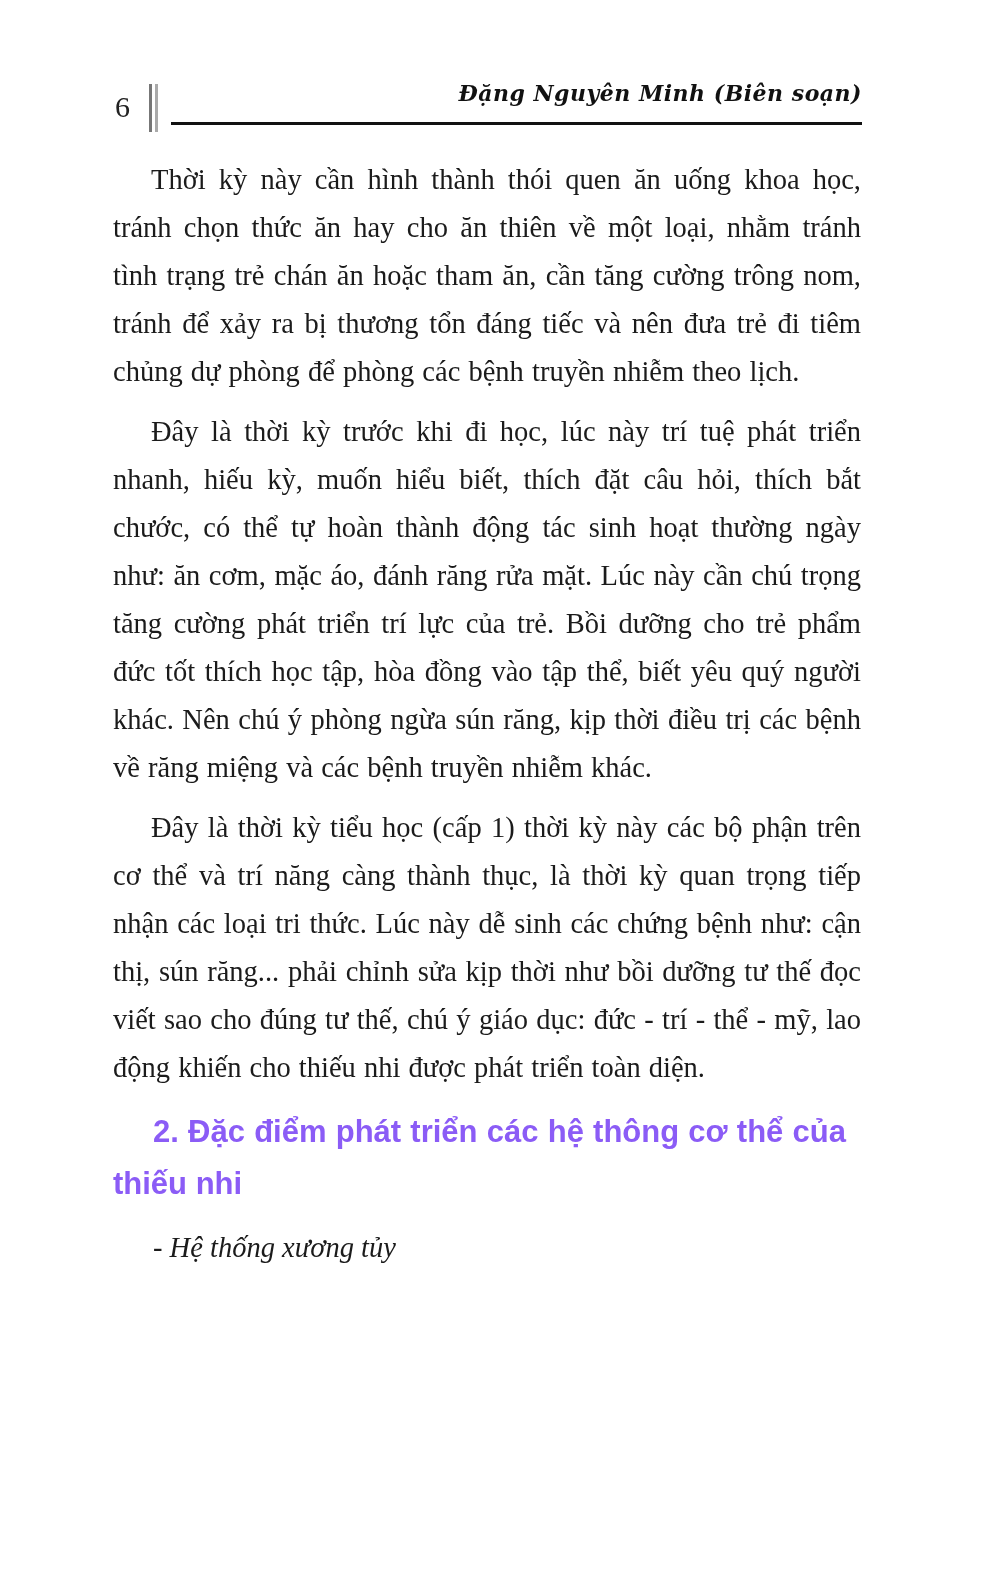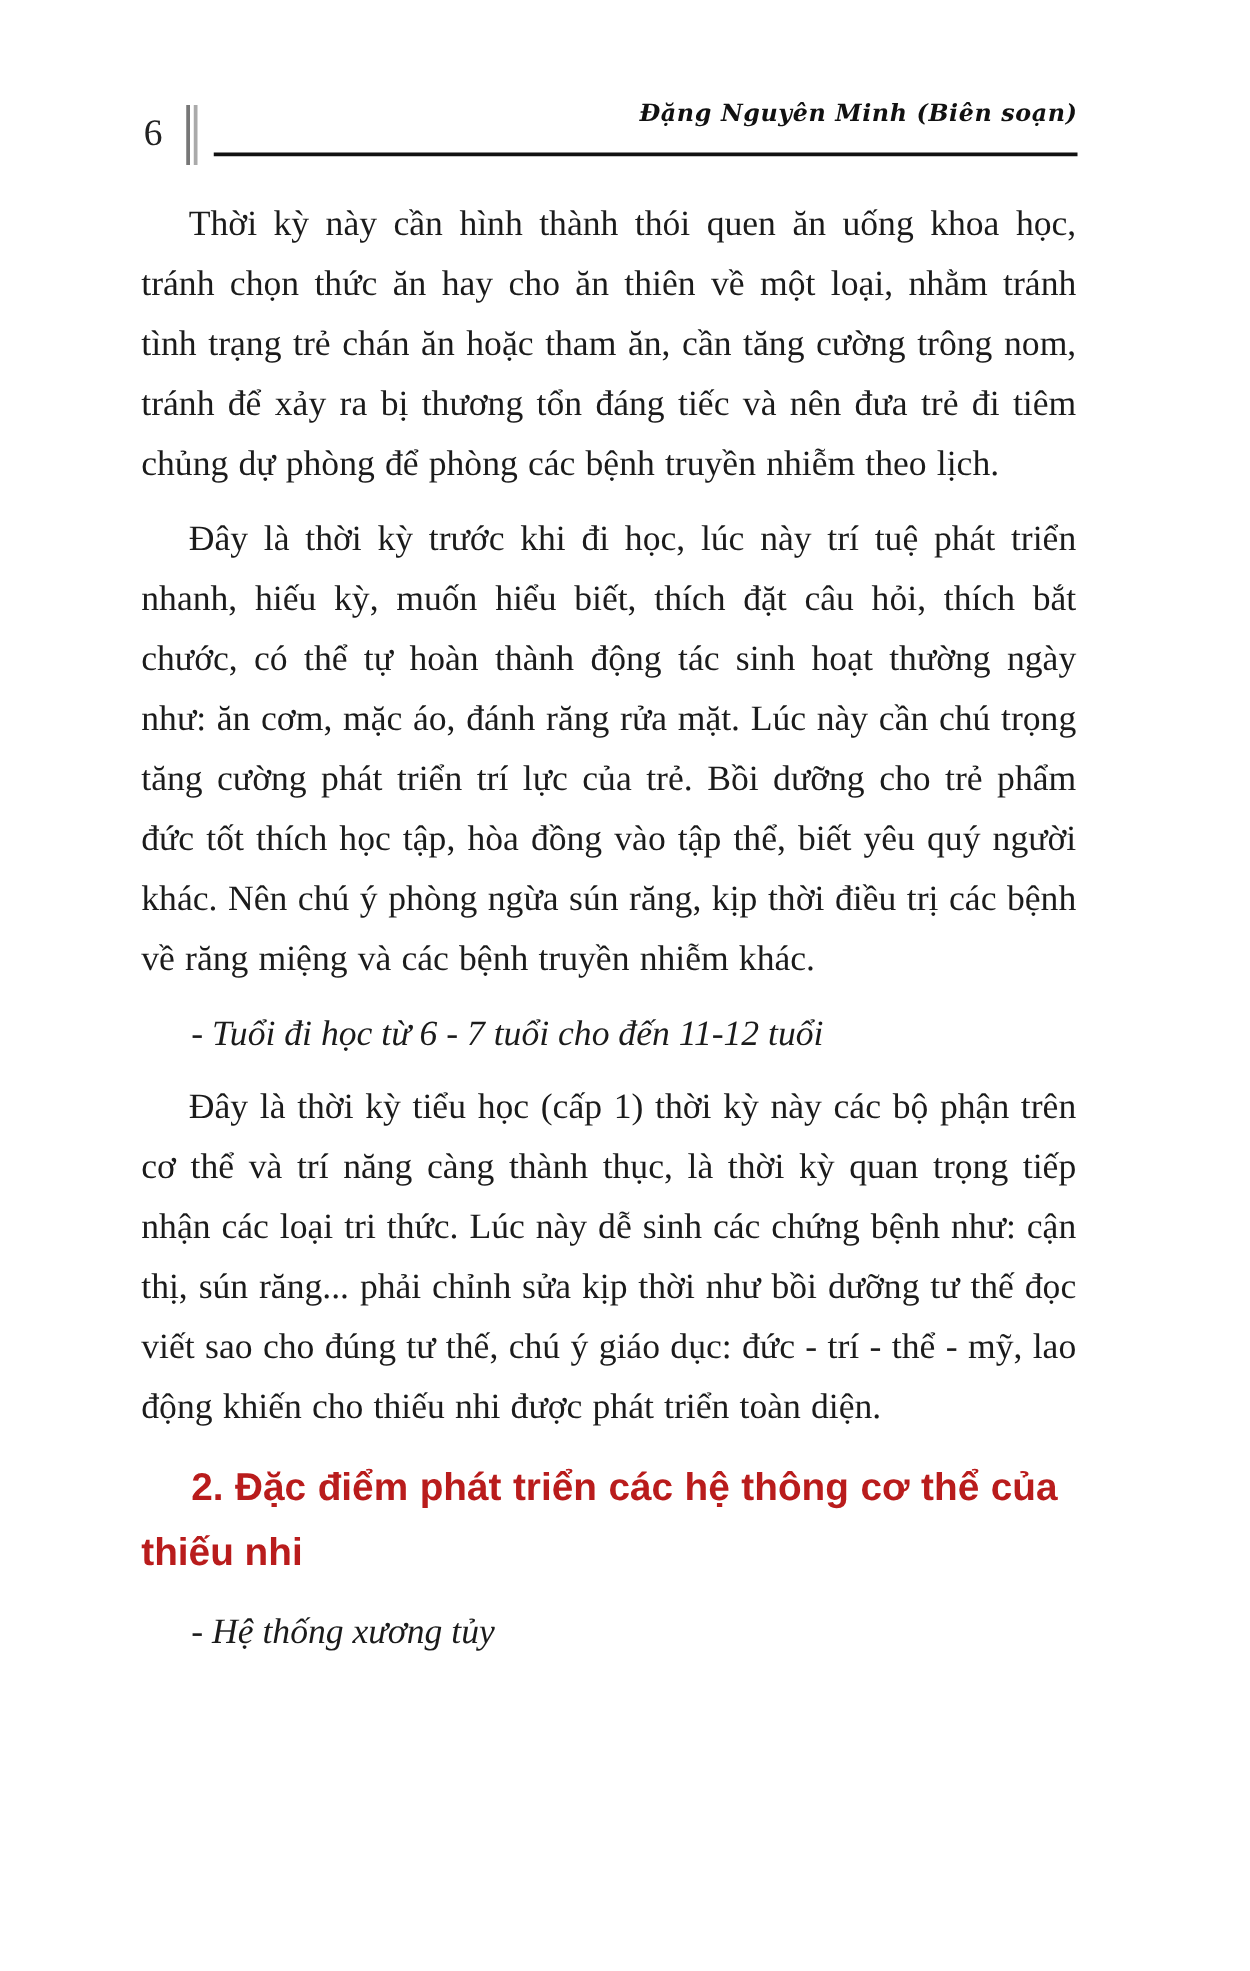--- a/index.html
+++ b/index.html
@@ -46,21 +46,21 @@
   }
   .double-bar::before { left: 0; }
   .double-bar::after  { left: 6px; background: #aaa; }
   .header-title {
     position: absolute;
     right: 0;
     top: 2px;
     font-family: "DejaVu Serif", serif;
     font-style: italic;
     font-weight: bold;
-    font-size: 19px;
+    font-size: 22px;
     letter-spacing: 0.5px;
     color: #111;
     white-space: nowrap;
     text-align: right;
   }
   .header-rule {
     position: absolute;
     left: 58px;
     right: 0;
     top: 44px;
@@ -91,38 +91,37 @@
     margin: 8px 0 10px 0;
   }
   .heading {
     font-family: "Liberation Sans", sans-serif;
     font-weight: 700;
     font-size: 31px;
     line-height: 52px;
     text-align: justify;
     text-indent: 40px;
     margin: 14px 15px 12px 0;
-    color: #b91c1c;
+    color: #8b5cf6;
   }
   .subhead.last { margin-top: 14px; }
 </style>
 </head>
 <body>
 
 <div class="page">
 
   <div class="header">
     <span class="pagenum">6</span>
     <span class="double-bar"></span>
     <span class="header-title">Đặng Nguyên Minh (Biên soạn)</span>
     <span class="header-rule"></span>
   </div>
 
   <div class="content">
     <p class="para">Thời kỳ này cần hình thành thói quen ăn uống khoa học, tránh chọn thức ăn hay cho ăn thiên về một loại, nhằm tránh tình trạng trẻ chán ăn hoặc tham ăn, cần tăng cường trông nom, tránh để xảy ra bị thương tổn đáng tiếc và nên đưa trẻ đi tiêm chủng dự phòng để phòng các bệnh truyền nhiễm theo lịch.</p>
     <p class="para">Đây là thời kỳ trước khi đi học, lúc này trí tuệ phát triển nhanh, hiếu kỳ, muốn hiểu biết, thích đặt câu hỏi, thích bắt chước, có thể tự hoàn thành động tác sinh hoạt thường ngày như: ăn cơm, mặc áo, đánh răng rửa mặt. Lúc này cần chú trọng tăng cường phát triển trí lực của trẻ. Bồi dưỡng cho trẻ phẩm đức tốt thích học tập, hòa đồng vào tập thể, biết yêu quý người khác. Nên chú ý phòng ngừa sún răng, kịp thời điều trị các bệnh về răng miệng và các bệnh truyền nhiễm khác.</p>
-    <p class="subhead">- Tuổi đi học từ 6 - 7 tuổi cho đến 11-12 tuổi</p>
     <p class="para">Đây là thời kỳ tiểu học (cấp 1) thời kỳ này các bộ phận trên cơ thể và trí năng càng thành thục, là thời kỳ quan trọng tiếp nhận các loại tri thức. Lúc này dễ sinh các chứng bệnh như: cận thị, sún răng... phải chỉnh sửa kịp thời như bồi dưỡng tư thế đọc viết sao cho đúng tư thế, chú ý giáo dục: đức - trí - thể - mỹ, lao động khiến cho thiếu nhi được phát triển toàn diện.</p>
     <h2 class="heading">2. Đặc điểm phát triển các hệ thông cơ thể của thiếu nhi</h2>
     <p class="subhead last">- Hệ thống xương tủy</p>
   </div>
 
 </div>
 
 </body></html>

